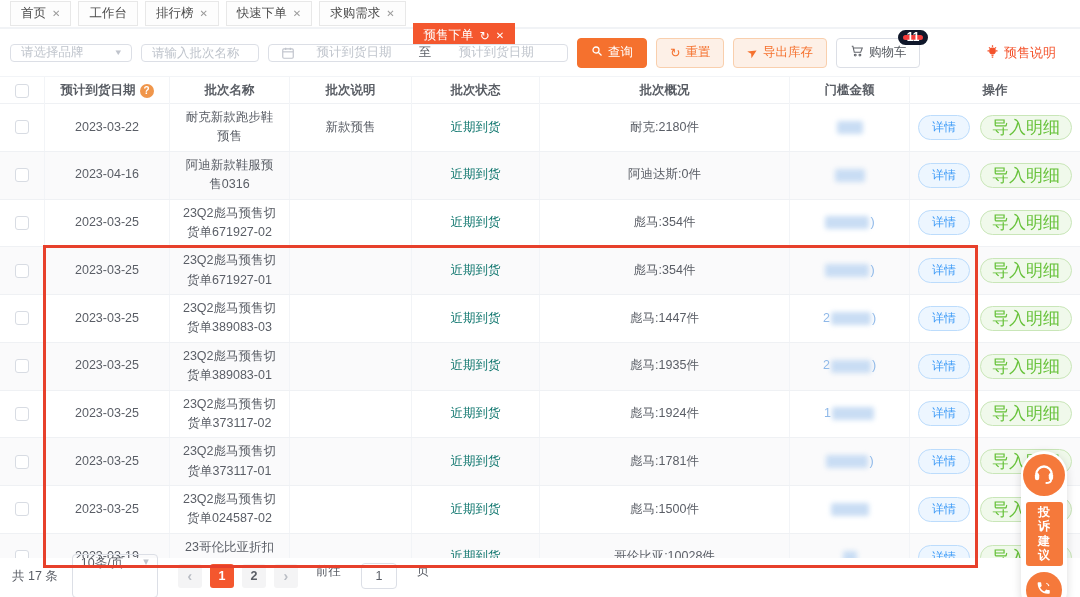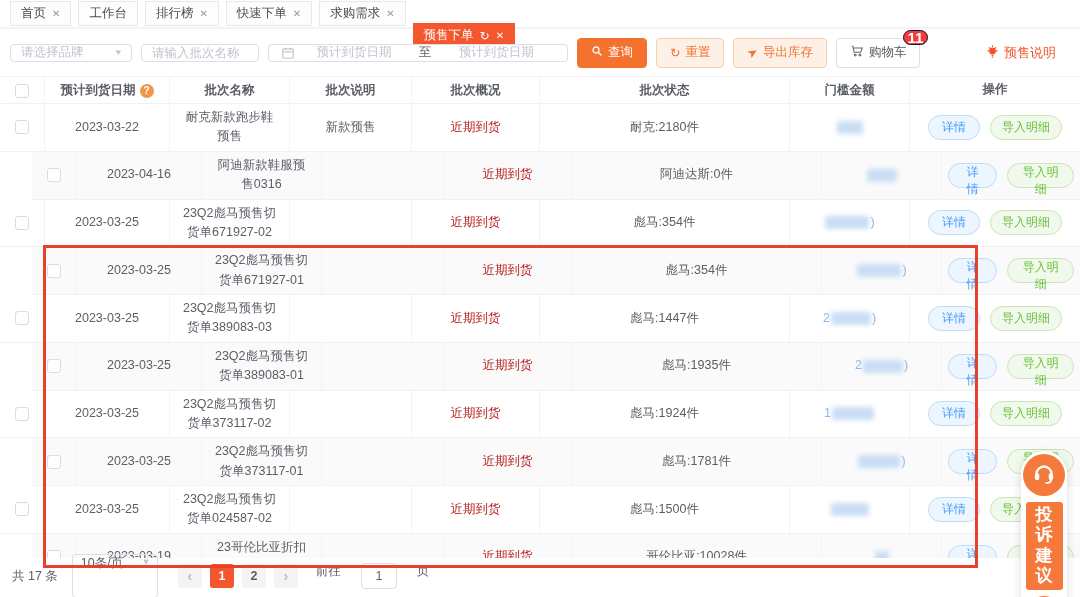--- a/index.html
+++ b/index.html
@@ -31,48 +31,48 @@
   .f-daterange .dr-ph { flex:1; text-align:center; }
   .f-daterange .dr-sep { color:#5a5e66; padding:0 6px; }
   .cal-icon { display:inline-flex; }
   .btn { height:30px; border-radius:4px; border:1px solid transparent; font-size:12.5px;
     display:inline-flex; align-items:center; gap:5px; padding:0 13px; cursor:pointer;
     font-family:inherit; }
   .btn-primary { background:#f5712e; border-color:#f5712e; color:#fff; }
   .btn-plain { background:#fdf0e7; border-color:#f9cfad; color:#f5712e; }
   .btn-white { background:#fff; border-color:#dcdfe6; color:#55595f; position:relative; }
   .cart-badge { position:absolute; top:-9px; right:-9px; min-width:19px; height:15px;
-    background:#f23c3c; color:#fff; font-size:15px; font-weight:bold; border-radius:8px;
-    display:flex; align-items:center; justify-content:center; padding:0 4px; border:1px solid #0f172a; }
+    background:#f23c3c; color:#fff; font-size:12px; font-weight:bold; border-radius:8px;
+    display:flex; align-items:center; justify-content:center; padding:0 4px; border:5px solid #0f172a; }
   .presale-info { margin-left:auto; margin-right:14px; display:inline-flex; align-items:center;
     gap:4px; color:#f4522b; font-size:13px; cursor:pointer; }
 
   
   .table { position:relative; width:1080px; font-size:12.5px; }
   .tr { display:grid; grid-template-columns:45px 125px 120px 122px 128px 250px 120px 1fr;
     border-bottom:1px solid #eff1f4; background:#fff; align-items:stretch; }
   .tr.head { height:28px; border-top:1px solid #f2f4f7; color:#595d64; font-weight:bold; }
-  .tr.stripe { background:#fafafb;margin-left:32px; }
+  .tr.stripe { background:#fafafb; }
   .td { display:flex; align-items:center; justify-content:center; text-align:center;
     padding:4px 6px; border-right:1px solid #f2f4f7; line-height:1.55; }
-  .td:last-child { border-right:none;font-family:Liberation Mono, monospace; }
+  .td:last-child { border-right:none; }
   .td.left-name { padding:4px 10px; }
   .row-h1 { min-height:32px; } .row-h2 { min-height:46px; } .row-h3 { min-height:34px; }
   .checkbox { width:14px; height:14px; border:1px solid #d8dce3; border-radius:3px; background:#fff; cursor:pointer; }
   .help-q { width:14px; height:14px; border-radius:50%; background:#f0964b; color:#fff;
     font-size:10px; font-weight:bold; display:inline-flex; align-items:center; justify-content:center;
     margin-left:4px; }
-  .status-txt { color:#b91c1c; }
+  .status-txt { color:#0f766e; }
   .th-amount { gap:1px; color:#8db7e8; }
   .blur-block { display:inline-block; height:13px; border-radius:2px; background:#c9ddf4;
     filter:blur(2.5px); }
   .btn-detail { height:25px; padding:0 13px; border-radius:13px; background:#edf6ff;
     border:1px solid #bcdcfc; color:#3e9bf7; font-size:12px; cursor:pointer; font-family:inherit; }
   .btn-import { height:25px; padding:0 11px; border-radius:13px; background:#f0f9eb;
-    border:1px solid #c9e6b8; color:#67c23a; font-size:12px; cursor:pointer; font-family:inherit;
+    border:1px solid #c9e6b8; color:#67c23a; font-size:17px; cursor:pointer; font-family:inherit;
     margin-left:10px; }
 
   
   .annotation-rect { position:absolute; left:43px; top:169px; width:935px; height:323px;
     border:3px solid #e7402b; z-index:5; pointer-events:none; }
 
   
   .footer { position:absolute; left:0; top:558px; width:100%; height:36px; display:flex;
     align-items:center; padding-left:12px; font-size:12.5px; color:#5a5e66; background:#fff; }
   .pagesize { width:86px; height:44px; border:1px solid #dcdfe6; border-radius:4px;
@@ -90,21 +90,21 @@
     text-align:center; font-size:12.5px; color:#5a5e66; font-family:inherit; }
 
   
   .float-widget { position:absolute; right:13px; top:451px; width:46px; background:#fff;
     border-radius:24px; box-shadow:0 2px 10px rgba(0,0,0,.14); display:flex; flex-direction:column;
     align-items:center; padding:3px 0 6px; gap:6px; z-index:10; }
   .fw-circle { border-radius:50%; background:#f5793b; display:flex; align-items:center;
     justify-content:center; cursor:pointer; }
   .fw-service { width:42px; height:42px; }
   .fw-phone { width:36px; height:36px; }
-  .fw-complaint { width:37px; background:#f5793b; color:#fff; font-size:17px; font-weight:bold;
+  .fw-complaint { width:37px; background:#f5793b; color:#fff; font-size:12px; font-weight:bold;
     text-align:center; line-height:1.2; padding:3px 10px; border-radius:3px; cursor:pointer; }
 </style>
 </head>
 <body>
 
 <div class="page">
 
   <div class="tabbar" id="tabbar">
     <div class="tab">
       <span class="t-label">首页</span>
@@ -210,22 +210,22 @@
     <div class="tr head">
       <div class="td">
           <span class="checkbox"></span>
         </div>
       <div class="td">
         <span>预计到货日期</span>
         <span class="help-q">?</span>
       </div>
       <div class="td">批次名称</div>
       <div class="td">批次说明</div>
+      <div class="td">批次状态</div>
       <div class="td">批次概况</div>
-      <div class="td">批次状态</div>
       <div class="td">门槛金额</div>
       <div class="td">操作</div>
     </div>
     <div id="tbody">
     <div class="tr">
       <div class="td row-h1">
             <span class="checkbox"></span>
           </div>
       <div class="td row-h1">2023-03-22</div>
       <div class="td left-name row-h1">耐克新款跑步鞋预售</div>

